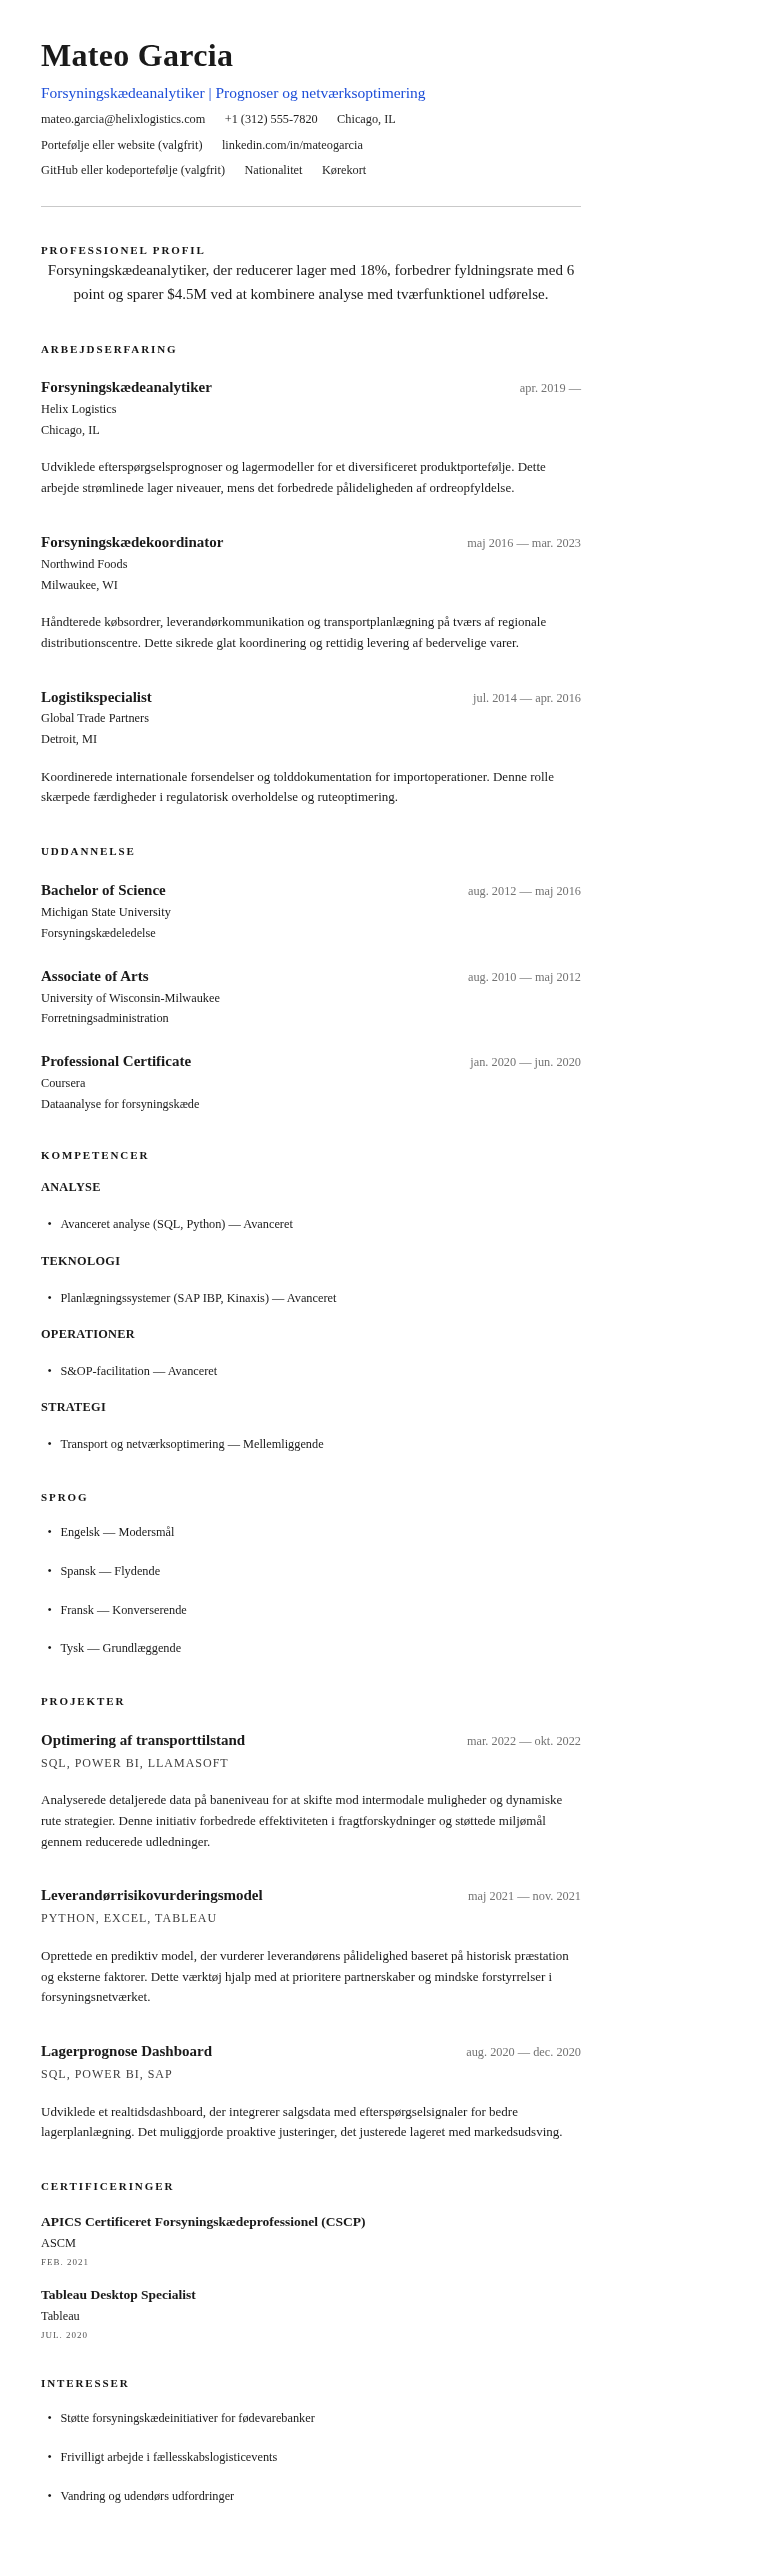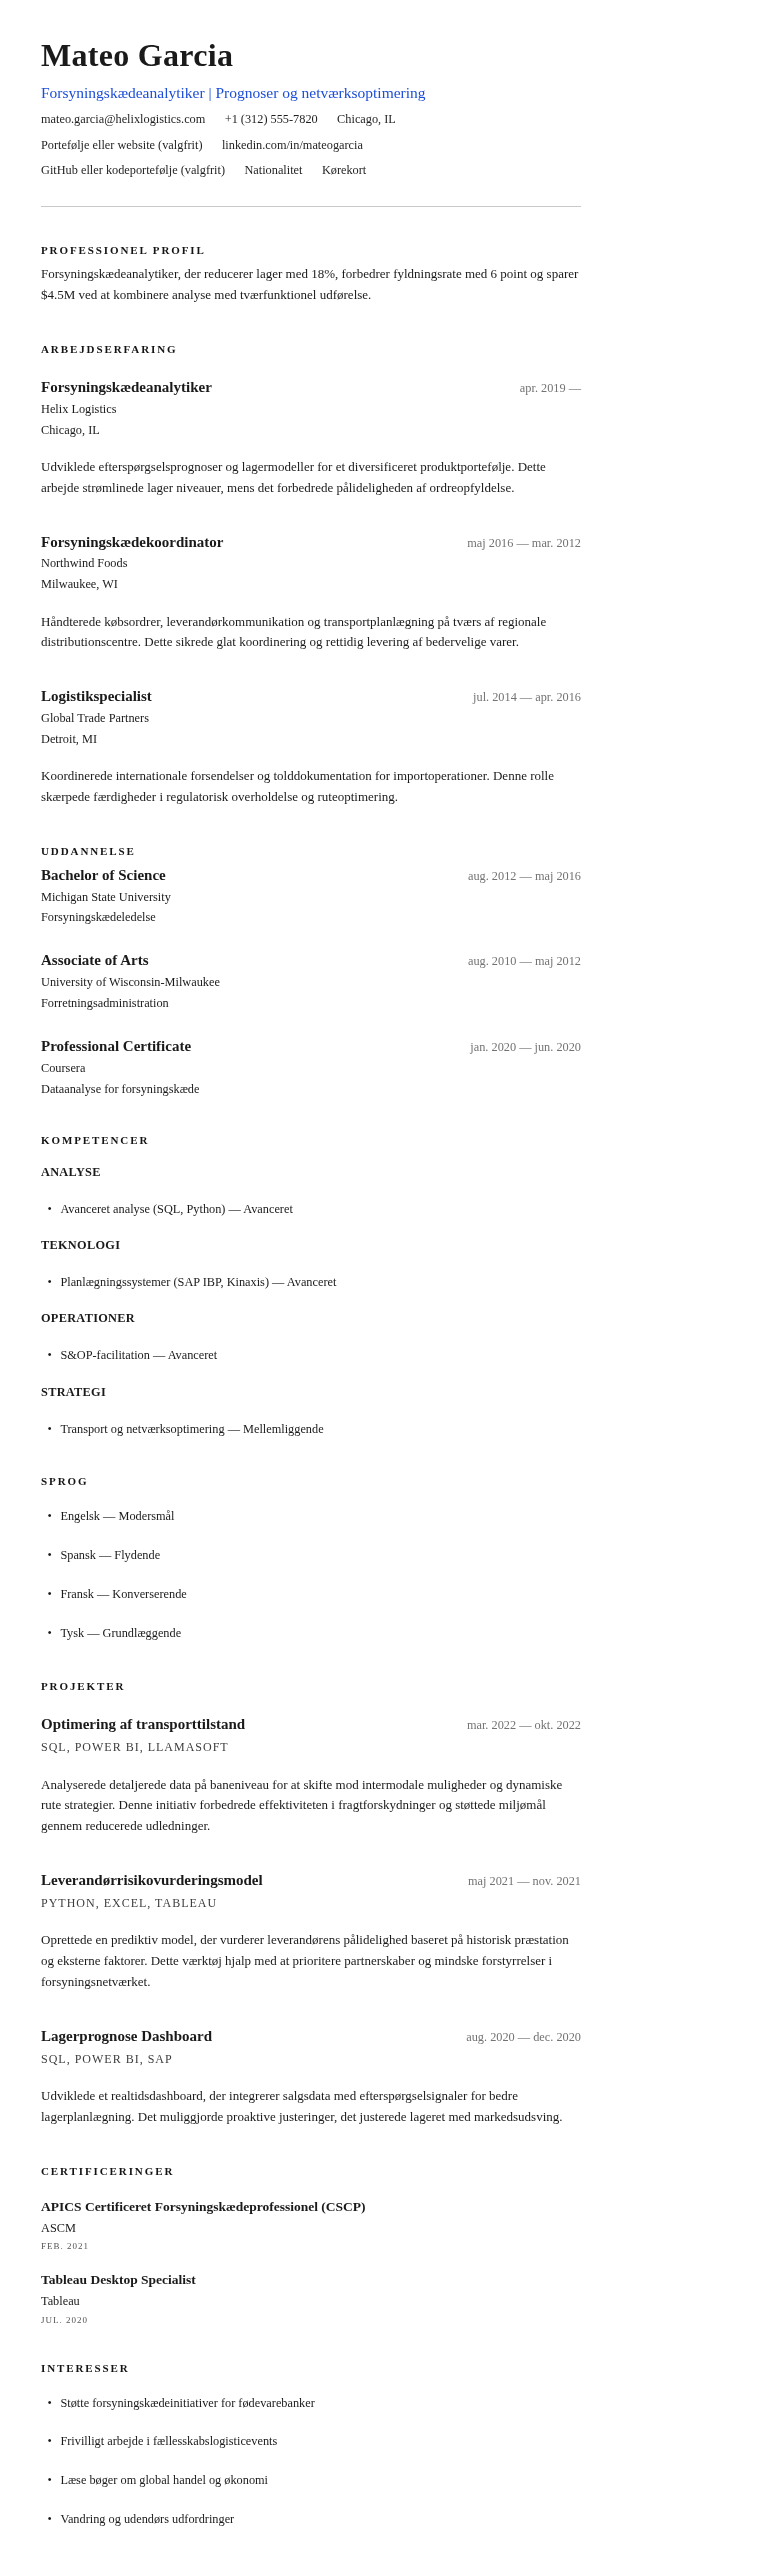--- a/index.html
+++ b/index.html
@@ -19,31 +19,31 @@
   
   .name { font-size:32px; font-weight:700; letter-spacing:0.3px; line-height:1.15; }
   .tagline { font-size:15.5px; margin-top:10.3px; color:#1d4ed8; }
   .contact-line { display:flex; flex-wrap:wrap; gap:5.2px 19.4px; margin-top:10.3px; font-size:12.3px; color:#1f1f1f; }
   .rule { border:none; border-top:0.6px solid #c9c9c9; margin-top:28px; }
   
   .section { margin-top:37px; }
   .section-heading {
     font-size:11px; font-weight:700; letter-spacing:1.9px; color:#141414;
   }
-  .profile-text { font-size:13px; line-height:1.6; margin-top:8px; max-width:684px; }
+  .profile-text { font-size:15px; line-height:1.6; margin-top:2px; max-width:684px;text-align:center; }
   
   .entry { margin-top:24.5px; }
   .entry + .entry { margin-top:35px; }
   .entry-head { display:flex; justify-content:space-between; align-items:baseline; }
   .entry-title { font-size:15px; font-weight:700; }
   .entry-dates { font-size:12.3px; color:#737373; white-space:nowrap; }
   .entry-sub { font-size:12.3px; margin-top:5.8px; }
   .entry-loc { font-size:12.3px; margin-top:5.8px; }
   .entry-desc { font-size:13px; line-height:1.6; margin-top:19.4px; max-width:690px; }
-  .edu-entry { margin-top:10px; }
+  .edu-entry { margin-top:25px; }
   .edu-entry + .edu-entry { margin-top:27px; }
   
   .skill-group { margin-top:19.4px; }
   .skill-group-name { font-size:12.3px; font-weight:700; letter-spacing:0.3px; }
   ul.bullets { list-style:none; margin-top:5.2px; }
   ul.bullets li {
     font-size:12.3px; line-height:1.45; margin-top:21px;
     padding-left:19.4px; position:relative;
   }
   ul.bullets li::before { content:"•"; position:absolute; left:6.5px; top:0; }
@@ -96,21 +96,21 @@
         <span class="entry-dates">apr. 2019 —</span>
       </div>
       <div class="entry-sub">Helix Logistics</div>
       <div class="entry-loc">Chicago, IL</div>
       <p class="entry-desc">Udviklede efterspørgselsprognoser og lagermodeller for et diversificeret produktportefølje. Dette arbejde strømlinede lager niveauer, mens det forbedrede pålideligheden af ordreopfyldelse.</p>
     </article>
 
     <article class="entry">
       <div class="entry-head">
         <h3 class="entry-title">Forsyningskædekoordinator</h3>
-        <span class="entry-dates">maj 2016 — mar. 2012</span>
+        <span class="entry-dates">maj 2016 — mar. 2023</span>
       </div>
       <div class="entry-sub">Northwind Foods</div>
       <div class="entry-loc">Milwaukee, WI</div>
       <p class="entry-desc">Håndterede købsordrer, leverandørkommunikation og transportplanlægning på tværs af regionale distributionscentre. Dette sikrede glat koordinering og rettidig levering af bedervelige varer.</p>
     </article>
 
     <article class="entry">
       <div class="entry-head">
         <h3 class="entry-title">Logistikspecialist</h3>
         <span class="entry-dates">jul. 2014 — apr. 2016</span>
@@ -239,19 +239,18 @@
       <div class="cert-issuer">Tableau</div>
       <div class="cert-date">JUL. 2020</div>
     </article>
   </section>
 
   <section class="section">
     <h2 class="section-heading">INTERESSER</h2>
     <ul class="bullets">
       <li>Støtte forsyningskædeinitiativer for fødevarebanker</li>
       <li>Frivilligt arbejde i fællesskabslogisticevents</li>
-      <li>Læse bøger om global handel og økonomi</li>
       <li>Vandring og udendørs udfordringer</li>
     </ul>
   </section>
 
 </div>
 
 
 </body></html>

